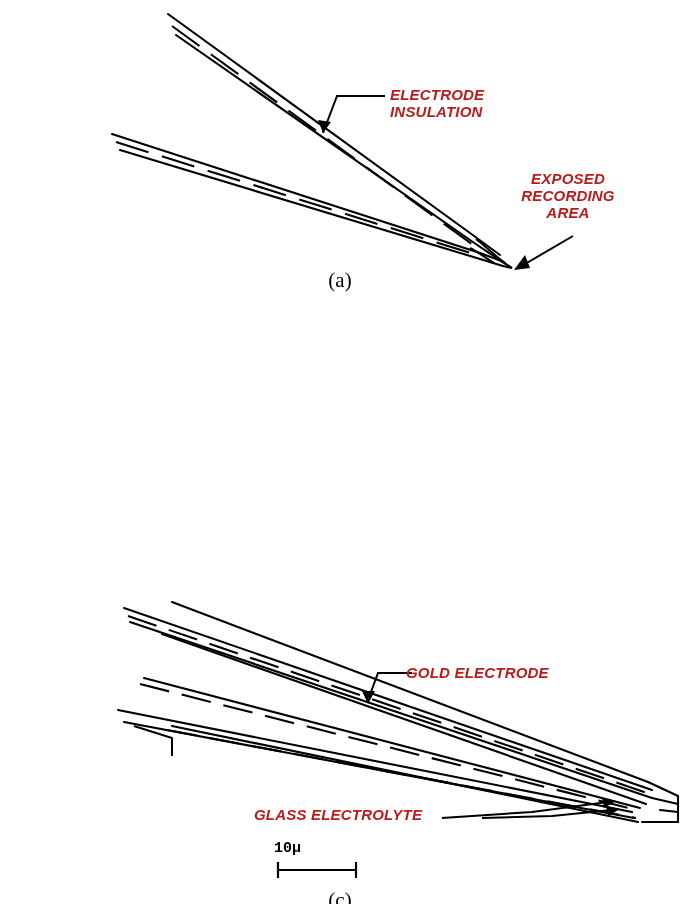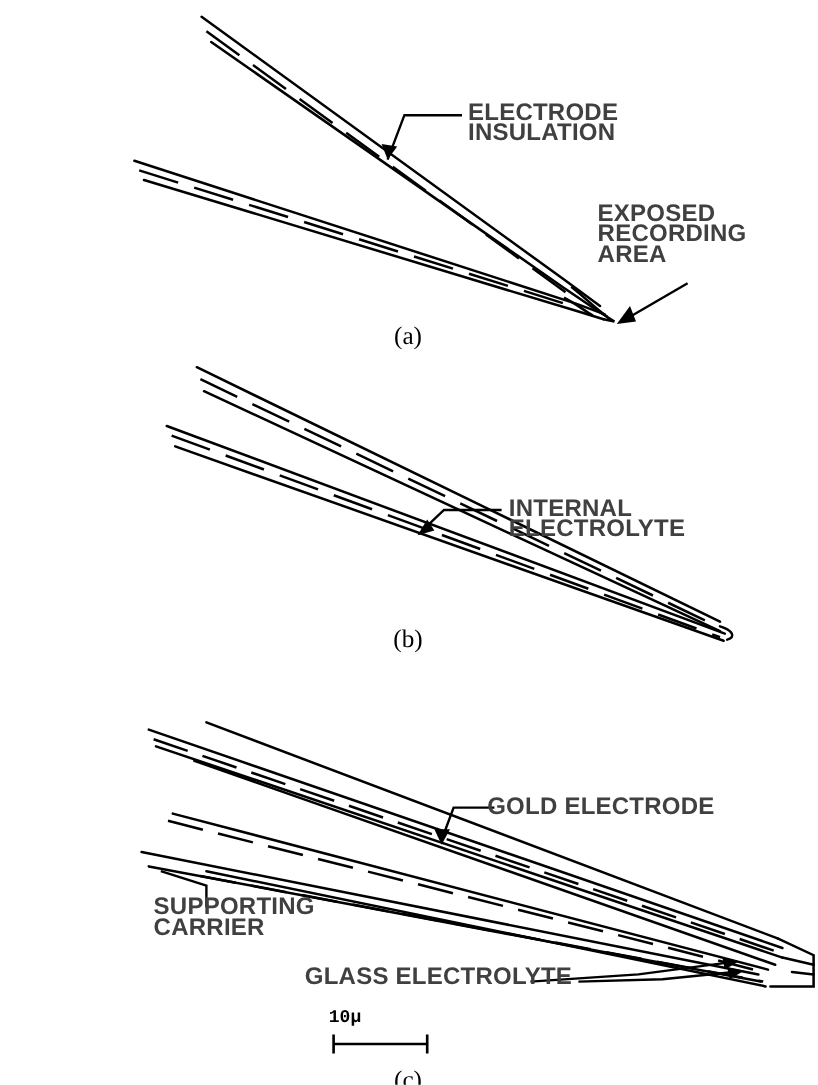--- a/index.html
+++ b/index.html
@@ -28,41 +28,42 @@
   .panel-a { top: 0; height: 300px; }
   .panel-b { top: 300px; height: 260px; }
   .panel-c { top: 560px; height: 344px; padding-left: 12px; }
 
   svg { display: block; }
 
   .label {
     position: absolute;
     font-family: "Liberation Sans", sans-serif;
     font-weight: bold;
-    font-size: 20px;
+    font-size: 15px;
     line-height: 17px;
     letter-spacing: 0.2px;
     white-space: pre;
-    color: #404040;
+    color: #b91c1c;
+    font-style: italic;
   }
   .panel-caption {
     position: absolute;
     font-family: "Liberation Serif", serif;
     font-size: 21px;
     color: #000;
     white-space: pre;
   }
   .scale-label {
     position: absolute;
     font-family: Liberation Mono, monospace;
     font-weight: bold;
     font-size: 15px;
     white-space: pre;
   }
-  .right-align { text-align: left; }
+  .right-align { text-align: center; }
   .center-align { text-align: center; }
 </style>
 </head>
 <body>
 
 <div class="figure">
 
   <div class="panel panel-a">
     <svg width="682" height="300" viewBox="0 0 682 300">
       <g fill="none" stroke="#000" stroke-width="2.1" stroke-linecap="round">
@@ -101,47 +102,20 @@
     <div class="label" style="left:390px; top:86px;">ELECTRODE
 INSULATION</div>
 
     <div class="label right-align" style="left:498px; top:170px; width:140px;">EXPOSED
 RECORDING
 AREA</div>
 
     <div class="panel-caption center-align" style="left:300px; top:268px; width:80px;">(a)</div>
   </div>
 
-  <div class="panel panel-b">
-    <svg width="682" height="260" viewBox="0 0 682 260">
-      <g fill="none" stroke="#000" stroke-width="2.1" stroke-linecap="round">
-        <path d="M164 6 L600 218"></path>
-        <path d="M170 26 L600 226"></path>
-        <path d="M139 55 L604 228"></path>
-        <path d="M146 72 L603 234"></path>
-
-        <path d="M600 222 C 610 225, 614 231, 606 233"></path>
-      </g>
-
-      <g fill="none" stroke="#000" stroke-width="2.1" stroke-linecap="butt" stroke-dasharray="34 14">
-        <path d="M167 16 L598 222"></path>
-        <path d="M143 63 L600 231"></path>
-      </g>
-
-      <g fill="none" stroke="#000" stroke-width="2">
-        <path d="M418 125 L370 125 L352 142"></path>
-      </g>
-      <polygon points="348,146 356,133 362,142" fill="#000"></polygon>
-    </svg>
-
-    <div class="label" style="left:424px; top:116px;">INTERNAL
-ELECTROLYTE</div>
-
-    <div class="panel-caption center-align" style="left:300px; top:220px; width:80px;">(b)</div>
-  </div>
 
   <div class="panel panel-c">
     <svg width="682" height="344" viewBox="0 0 682 344">
       <g fill="none" stroke="#000" stroke-width="2.1" stroke-linecap="round">
 
         <path d="M160 42 L636 222"></path>
 
         <path d="M112 48 L640 230"></path>
         <path d="M118 62 L640 238"></path>
         <path d="M150 74 L634 244"></path>
@@ -180,22 +154,20 @@
 
       <g fill="none" stroke="#000" stroke-width="2.2">
         <path d="M266 310 L344 310"></path>
         <path d="M266 302 L266 318"></path>
         <path d="M344 302 L344 318"></path>
       </g>
     </svg>
 
     <div class="label" style="left:406px; top:104px;">GOLD ELECTRODE</div>
 
-    <div class="label" style="left:128px; top:188px;">SUPPORTING
-CARRIER</div>
 
     <div class="label" style="left:254px; top:246px;">GLASS ELECTROLYTE</div>
 
     <div class="scale-label" style="left:274px; top:280px;">10μ</div>
 
     <div class="panel-caption center-align" style="left:300px; top:328px; width:80px;">(c)</div>
   </div>
 
 </div>
 

